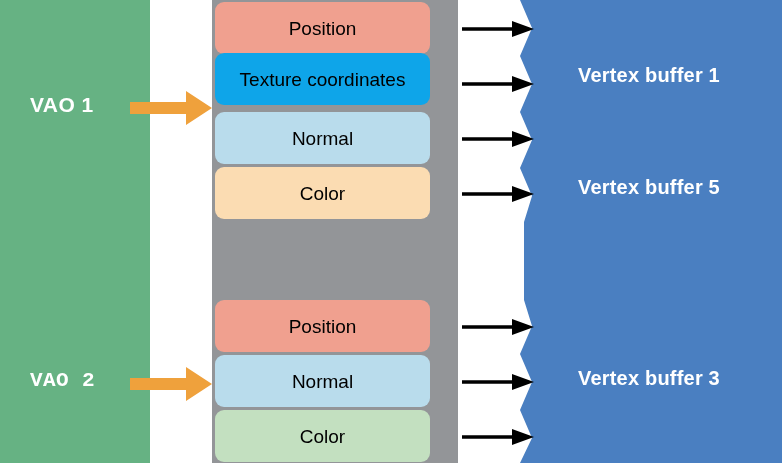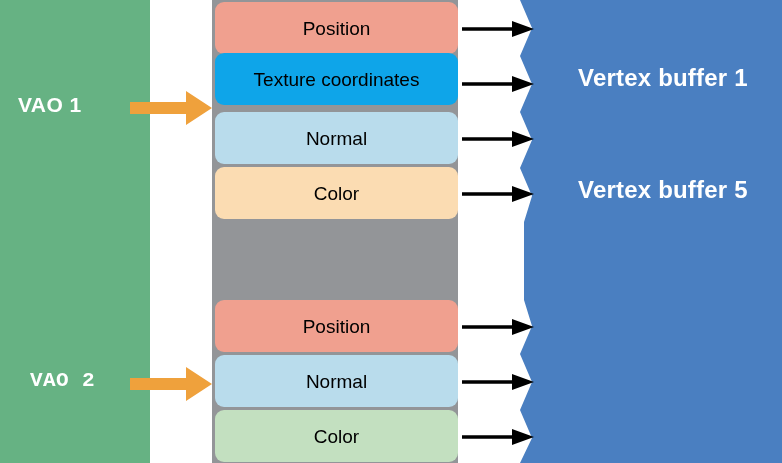--- a/index.html
+++ b/index.html
@@ -27,21 +27,21 @@
 
   
   .vao-label{
     position:absolute;
     color:#ffffff;
     font-size:21px;
     font-weight:bold;
     letter-spacing:0.4px;
     white-space:nowrap;
   }
-  #vao1-label{ left:18px; top:93px; }
+  #vao1-label{ left:30px; top:93px; }
   #vao2-label{ left:30px; top:369px;font-family:Liberation Mono, monospace; }
 
   
   .funnel{
     position:absolute;
     left:150px;
     width:62px;
     background:#ffffff;
   }
   #funnel-1{ top:0; height:232px; }
@@ -52,21 +52,21 @@
     position:absolute;
     width:82px; height:34px;
   }
   #orange-arrow-1{ left:130px; top:91px; }
   #orange-arrow-2{ left:130px; top:367px; }
 
   
   .attr-box{
     position:absolute;
     left:215px;
-    width:243px;
+    width:215px;
     border-radius:9px;
     display:flex;
     align-items:center;
     justify-content:center;
     box-sizing:border-box;
   }
   .attr-label{
     color:#000000;
     font-size:19px;
     font-weight:normal;
@@ -85,21 +85,21 @@
   .black-arrow{
     position:absolute;
     left:462px;
     width:72px; height:18px;
   }
 
   
   .vb-label{
     position:absolute;
     color:#ffffff;
-    font-size:24px;
+    font-size:20px;
     font-weight:bold;
     letter-spacing:0.2px;
     white-space:nowrap;
   }
   #vb1-label{ left:578px; top:64px; }
   #vb2-label{ left:578px; top:176px; }
   #vb3-label{ left:578px; top:367px; }
 </style>
 </head>
 <body>
@@ -186,14 +186,15 @@
       <svg class="black-arrow" viewBox="0 0 72 18" style="top: 373px;">
         <path d="M0,7.2 L50,7.2 L50,1 L72,9 L50,17 L50,10.8 L0,10.8 Z" fill="#000000"></path>
       </svg>
       <svg class="black-arrow" viewBox="0 0 72 18" style="top: 428px;">
         <path d="M0,7.2 L50,7.2 L50,1 L72,9 L50,17 L50,10.8 L0,10.8 Z" fill="#000000"></path>
       </svg>
     </div>
 
   <div class="vb-label" id="vb1-label">Vertex buffer 1</div>
   <div class="vb-label" id="vb2-label">Vertex buffer 5</div>
+  <div class="vb-label" id="vb3-label">Vertex buffer 3</div>
 
 </div>
 
 </body></html>

